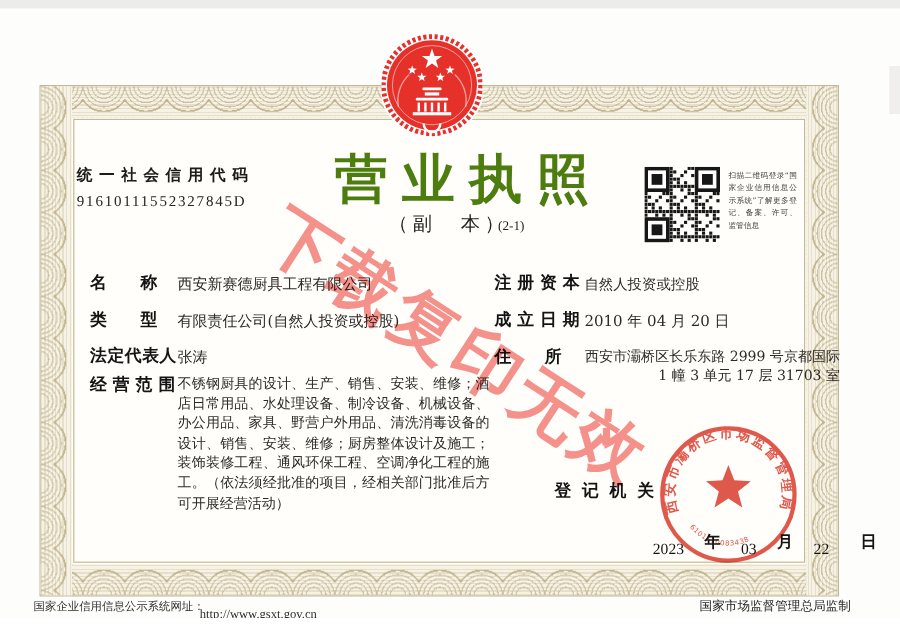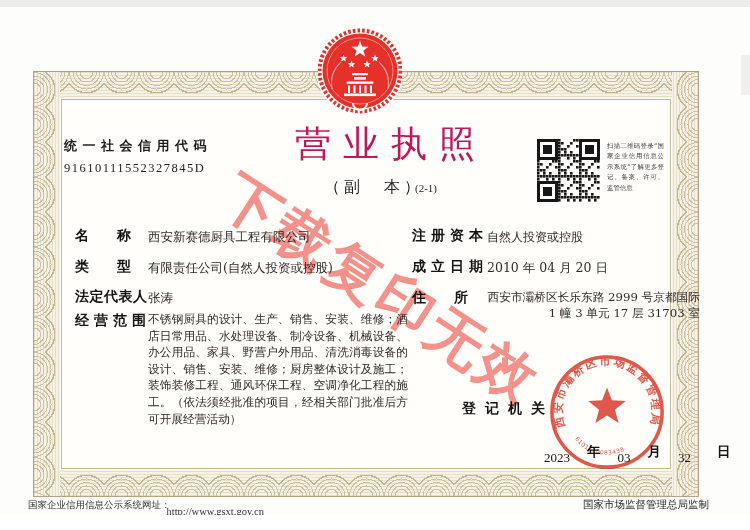--- a/index.html
+++ b/index.html
@@ -36,21 +36,21 @@
     background-image:
       radial-gradient(circle at 100% 50%, rgba(0,0,0,0) 0 6px, #cbbf9f 6px 7px, rgba(0,0,0,0) 7px 9.5px, #cbbf9f 9.5px 10.5px, rgba(0,0,0,0) 10.5px 13px, #cbbf9f 13px 14px, rgba(0,0,0,0) 14px 16.5px, #cbbf9f 16.5px 17.5px, rgba(0,0,0,0) 17.5px 20px, #c2b48e 20px 21.5px, rgba(0,0,0,0) 21.5px),
       repeating-linear-gradient(to left, #e6dfca 0 1px, #f6f2e6 1px 3px);
     background-size:26px 35px, auto; }
 
   
   .emblem { position:absolute; left:318px; top:26px; width:84px; height:96px; z-index:4; }
   .credit-block { position:absolute; left:64px; top:137px; z-index:3; }
   .credit-label { font-size:13px; font-weight:600; letter-spacing:5.5px; color:#1c1c1c; }
   .credit-code { margin-top:6px; font-family:"Liberation Serif","DejaVu Serif",serif; font-size:12.5px; letter-spacing:1.5px; color:#242424; }
-  .title { position:absolute; left:235px; top:120px; width:300px; text-align:center; font-family:"DejaVu Serif",serif; font-size:36px; font-weight:normal; letter-spacing:12px; text-indent:12px; color:#be185d; z-index:3; }
+  .title { position:absolute; left:235px; top:120px; width:300px; text-align:center; font-family:"DejaVu Serif",serif; font-size:44px; font-weight:bold; letter-spacing:12px; text-indent:12px; color:#4d7c0f; z-index:3; }
   .subtitle { position:absolute; left:235px; top:177px; width:300px; text-align:center; font-size:16px; letter-spacing:4px; color:#1e1e1e; z-index:3; }
   .copy-index { font-size:11px; letter-spacing:0; position:relative; left:-9px; top:0; font-family:"Liberation Serif",serif; }
   .qr { position:absolute; left:537px; top:139px; width:63px; height:63px; z-index:3; }
   .qr-caption { position:absolute; left:607px; top:141px; width:57px; font-size:6.4px; line-height:1.62; color:#3c3c3c; text-align:justify; z-index:3; }
 
   
   .f-label { position:absolute; font-size:14px; font-weight:600; color:#141414; white-space:nowrap; z-index:3; }
   .f-value { position:absolute; font-family:"DejaVu Serif","Liberation Serif",serif; color:#2e2a28; z-index:3;text-align:right; }
   .ls2 { letter-spacing:28px; }
   .ls4 { letter-spacing:5px; }
@@ -310,21 +310,21 @@
 
   <div class="f-label ls4 lab-cap">注册资本</div>
   <div class="f-value val-cap">自然人投资或控股</div>
   <div class="f-label ls4 lab-est">成立日期</div>
   <div class="f-value val-est">2010 年 04 月 20 日</div>
   <div class="f-label ls2 lab-addr">住所</div>
   <div class="f-value val-addr">西安市灞桥区长乐东路 2999 号京都国际 1 幢 3 单元 17 层 31703 室</div>
 
   <div class="reg-label">登记机关</div>
   <div class="date-line">
-    <span class="dv">2023</span><span class="dl">年</span><span class="dv">03</span><span class="dl">月</span><span class="dv">32</span><span class="dl dl-day">日</span>
+    <span class="dv">2023</span><span class="dl">年</span><span class="dv">03</span><span class="dl">月</span><span class="dv">22</span><span class="dl dl-day">日</span>
   </div>
 
   <div class="watermark">下载复印无效</div>
 
   <svg class="seal" viewBox="0 0 124 124">
     <defs>
       <path id="p-seal-top" d="M 24,86 a 46,46 0 1 1 76,0" fill="none"></path>
       <path id="p-seal-bot" d="M 28,88 a 42,42 0 0 0 68,0" fill="none"></path>
     </defs>
     <circle cx="62" cy="62" r="56" fill="none" stroke="#dd4a3e" stroke-width="3.6"></circle>

